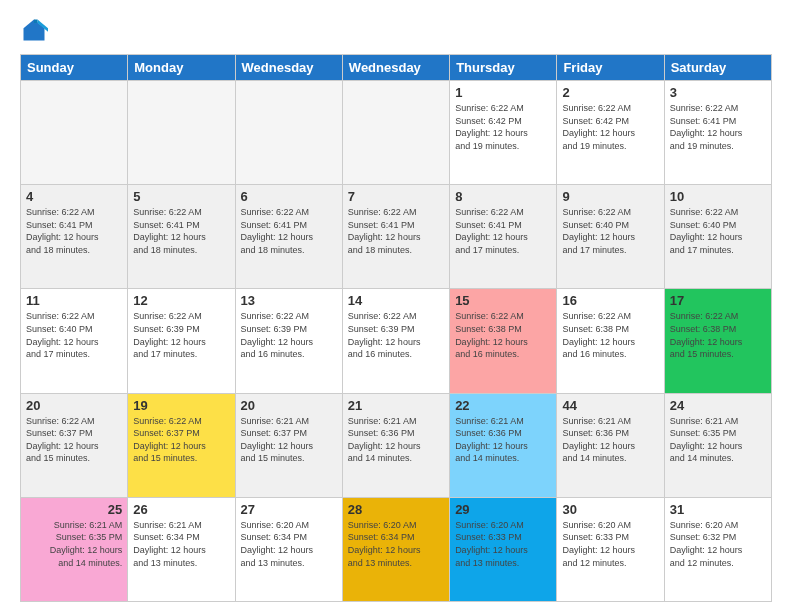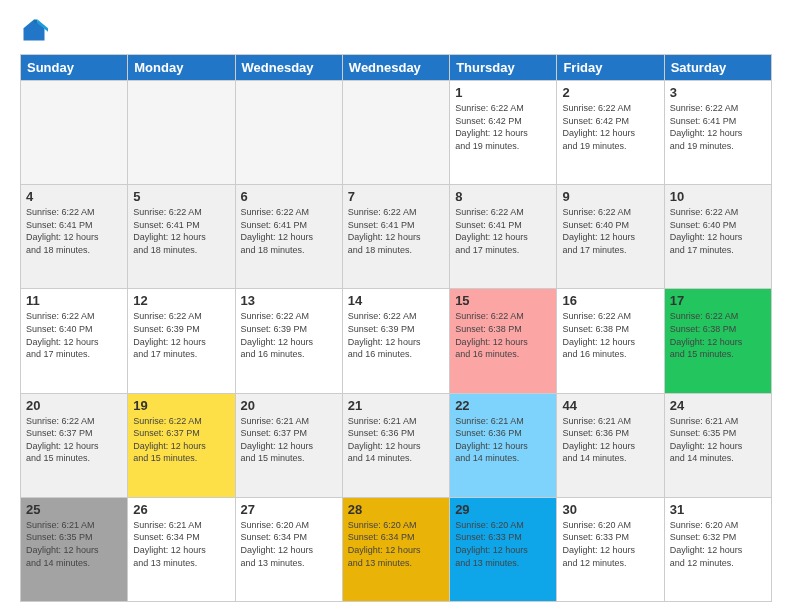--- a/index.html
+++ b/index.html
@@ -235,21 +235,21 @@
           <td style="background: rgb(240, 240, 240);">
             <span class="day-number">44</span>
             <div class="day-info">Sunrise: 6:21 AM<br>Sunset: 6:36 PM<br>Daylight: 12 hours<br>and 14 minutes.</div>
           </td>
           <td style="background: rgb(240, 240, 240);">
             <span class="day-number">24</span>
             <div class="day-info">Sunrise: 6:21 AM<br>Sunset: 6:35 PM<br>Daylight: 12 hours<br>and 14 minutes.</div>
           </td>
         </tr>
         <tr>
-          <td style="background: #a3a3a3;">
+          <td style="background: #f9a8d4; text-align: right;">
             <span class="day-number">25</span>
             <div class="day-info">Sunrise: 6:21 AM<br>Sunset: 6:35 PM<br>Daylight: 12 hours<br>and 14 minutes.</div>
           </td>
           <td style="background: rgb(255, 255, 255);">
             <span class="day-number">26</span>
             <div class="day-info">Sunrise: 6:21 AM<br>Sunset: 6:34 PM<br>Daylight: 12 hours<br>and 13 minutes.</div>
           </td>
           <td style="background: rgb(255, 255, 255);">
             <span class="day-number">27</span>
             <div class="day-info">Sunrise: 6:20 AM<br>Sunset: 6:34 PM<br>Daylight: 12 hours<br>and 13 minutes.</div>

